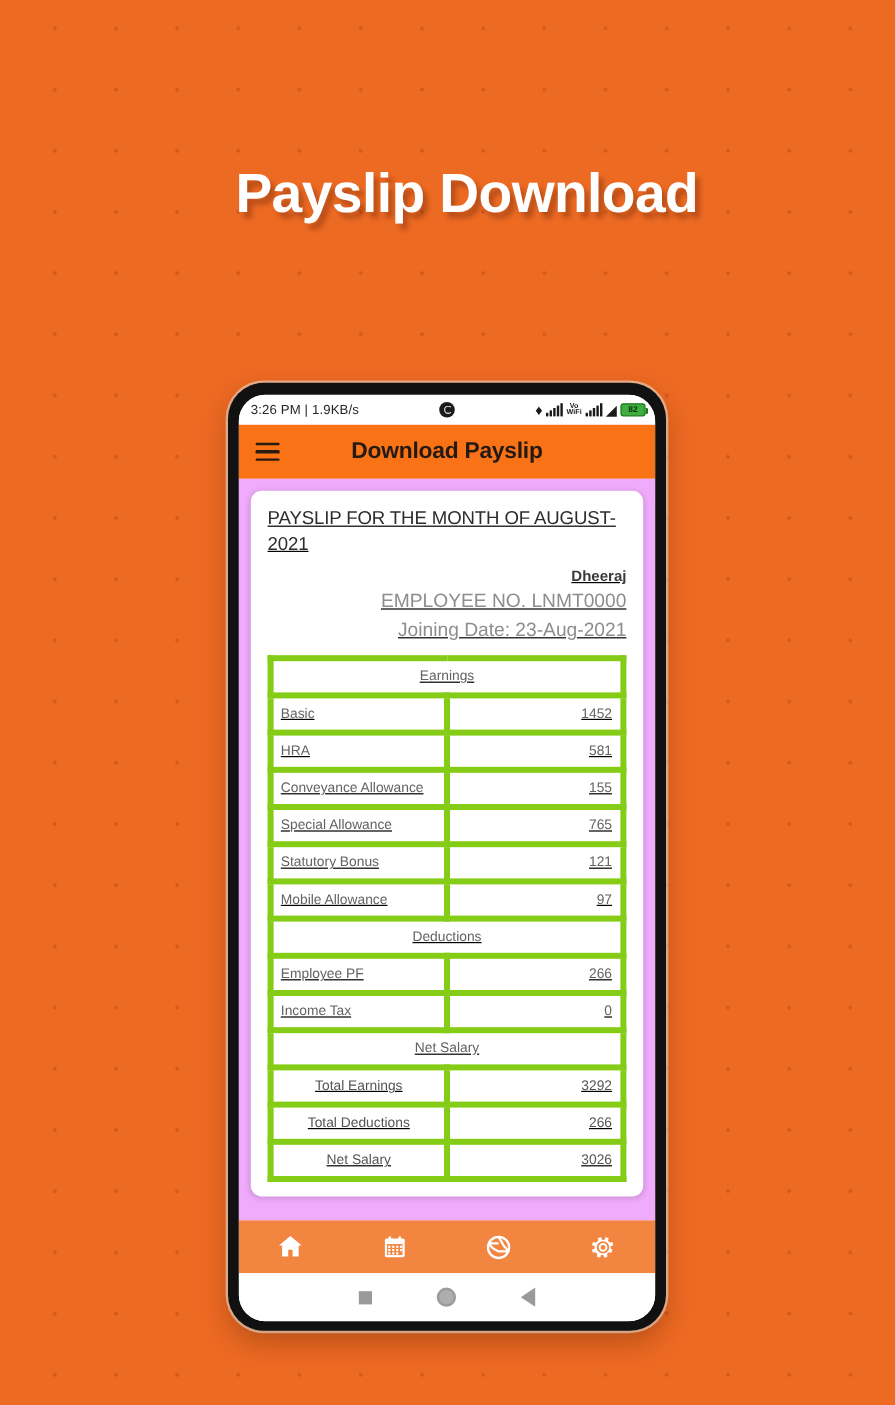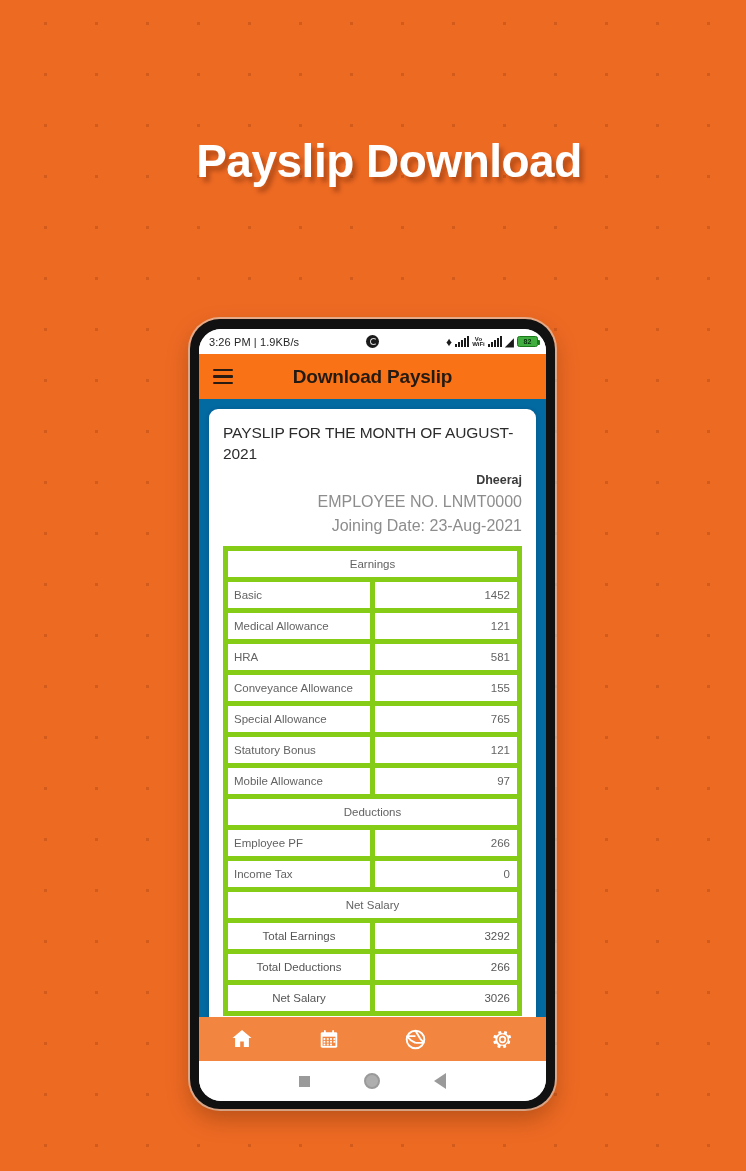--- a/index.html
+++ b/index.html
@@ -78,21 +78,21 @@
     display:flex;
     align-items:center;
     padding:0 14px;
     flex:none;
   }
   #menu-icon { width:20px; display:flex; flex-direction:column; gap:4px; cursor:pointer; }
   #menu-icon i { display:block; height:2.4px; background:#2a1b12; border-radius:1px; }
   #app-bar-title { flex:1; text-align:center; font-size:19px; font-weight:bold; color:#241a14; margin-right:20px; letter-spacing:-0.2px; }
 
   
-  #app-body { flex:1; background:#0369a1; padding:10px 10px 0 10px; overflow:hidden; }
+  #app-body { flex:1; background:#f0abfc; padding:10px 10px 0 10px; overflow:hidden;text-decoration:underline; }
   #payslip-card {
     background:#ffffff;
     border-radius:9px;
     box-shadow:0 1px 5px rgba(0,0,0,0.18);
     padding:14px 14px 12px 14px;
   }
 
   #payslip-heading { font-size:15.5px; color:#2c2c2c; line-height:1.33; letter-spacing:-0.1px; }
   #employee-block { margin-top:9px; text-align:right; }
   #employee-name { font-size:12.5px; font-weight:bold; color:#3a3a3a; }
@@ -195,24 +195,20 @@
         </div>
 
         <table class="payslip-table">
           <tbody>
             <tr>
               <td class="section-head" colspan="2">Earnings</td>
             </tr>
             <tr>
               <td class="row-label">Basic</td>
               <td class="row-value">1452</td>
-            </tr>
-            <tr>
-              <td class="row-label">Medical Allowance</td>
-              <td class="row-value">121</td>
             </tr>
             <tr>
               <td class="row-label">HRA</td>
               <td class="row-value">581</td>
             </tr>
             <tr>
               <td class="row-label">Conveyance Allowance</td>
               <td class="row-value">155</td>
             </tr>
             <tr>

